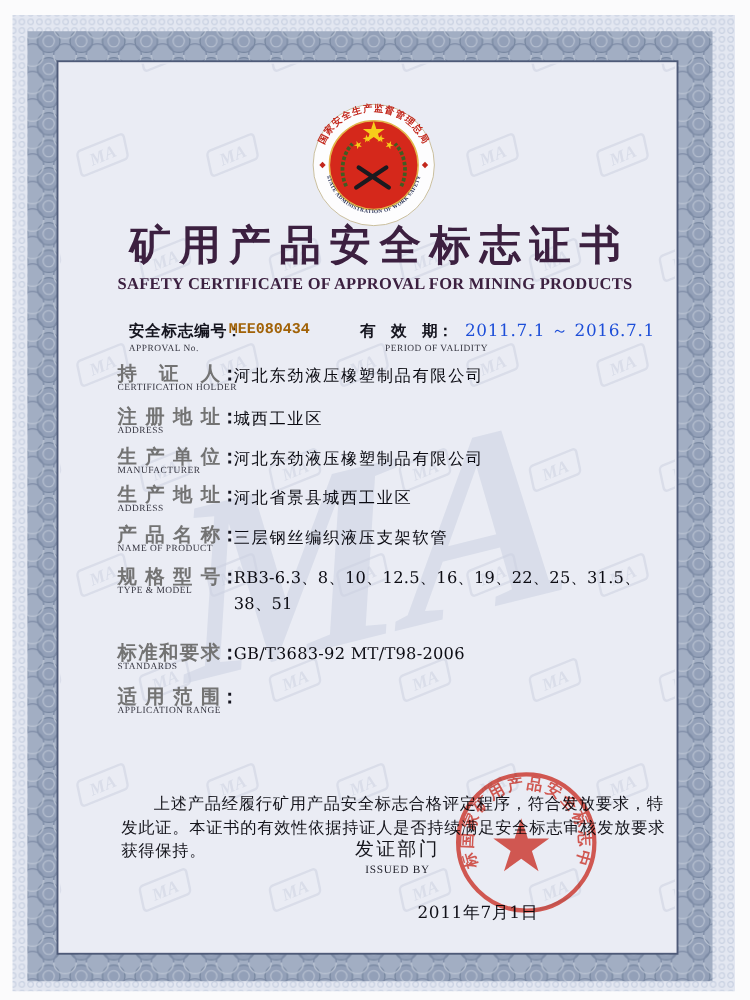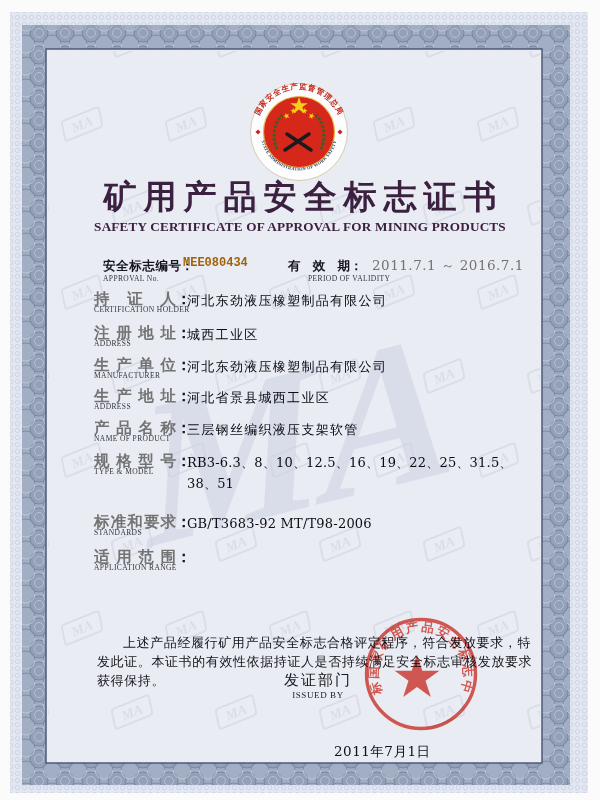--- a/index.html
+++ b/index.html
@@ -12,36 +12,36 @@
   .title{left:0;top:181px;width:600px;text-align:center;font-weight:700;font-size:33px;
          letter-spacing:7px;text-indent:7px;color:#3c2040;}
   .subtitle{left:0;top:220px;width:600px;text-align:center;font-weight:700;font-size:13.2px;
             letter-spacing:.2px;color:#3c2040;}
   
   .m-lab{font-weight:700;font-size:12.5px;color:#15151f;display:inline-block;
          text-align:justify;text-align-last:justify;}
   .m-colon{font-weight:700;font-size:12.5px;color:#15151f;}
   .cap{font-size:7.5px;color:#33333e;letter-spacing:.4px;line-height:1;}
   .m-val{font-family:Liberation Mono, monospace;font-weight:700;font-size:12px;color:#a16207;}
-  .m-val2{font-family:"DejaVu Serif",serif;font-weight:400;font-size:13.5px;color:#737373;letter-spacing:.5px;}
+  .m-val2{font-family:"DejaVu Serif",serif;font-weight:400;font-size:13.5px;color:#1d4ed8;letter-spacing:.5px;}
   
   .row{position:absolute;left:94px;width:440px;}
   .lab-zh{font-weight:700;font-size:15.5px;color:#737373;display:inline-block;width:82px;
           text-align:justify;text-align-last:justify;vertical-align:top;}
   .colon{font-weight:700;font-size:15.5px;color:#14141f;}
   .row .cap{position:absolute;left:0;top:17px;}
   .val{position:absolute;left:93px;top:1px;width:336px;font-size:13px;color:#0b0b12;
        letter-spacing:1.3px;line-height:21px;}
   .val-num{font-family:"DejaVu Serif",serif;letter-spacing:.2px;}
   
   .statement{left:84px;top:620px;width:438px;font-size:13px;line-height:19px;color:#15151c;
              text-indent:2em;letter-spacing:.6px;margin:13px;}
   .issued{left:258px;top:673px;width:120px;text-align:center;font-size:15px;letter-spacing:2px;color:#15151c;}
   .issued-en{left:258px;top:691px;width:120px;text-align:center;font-size:9px;letter-spacing:.6px;color:#22222c;}
-  .date{left:334px;top:745px;font-family:"DejaVu Serif",serif;font-size:13.5px;color:#101018;letter-spacing:.5px;}
+  .date{left:334px;top:724px;font-family:"DejaVu Serif",serif;font-size:13.5px;color:#101018;letter-spacing:.5px;}
   .seal-svg{position:absolute;left:351px;top:604px;mix-blend-mode:multiply;opacity:.9;}
 </style>
 </head>
 <body>
 
 <div class="page">
 
   <svg class="bg-svg" width="600" height="800" viewBox="0 0 600 800">
     <defs>
       <polygon id="star" points="0,-10 2.25,-3.09 9.51,-3.09 3.63,1.18 5.88,8.09 0,3.82 -5.88,8.09 -3.63,1.18 -9.51,-3.09 -2.25,-3.09"></polygon>

